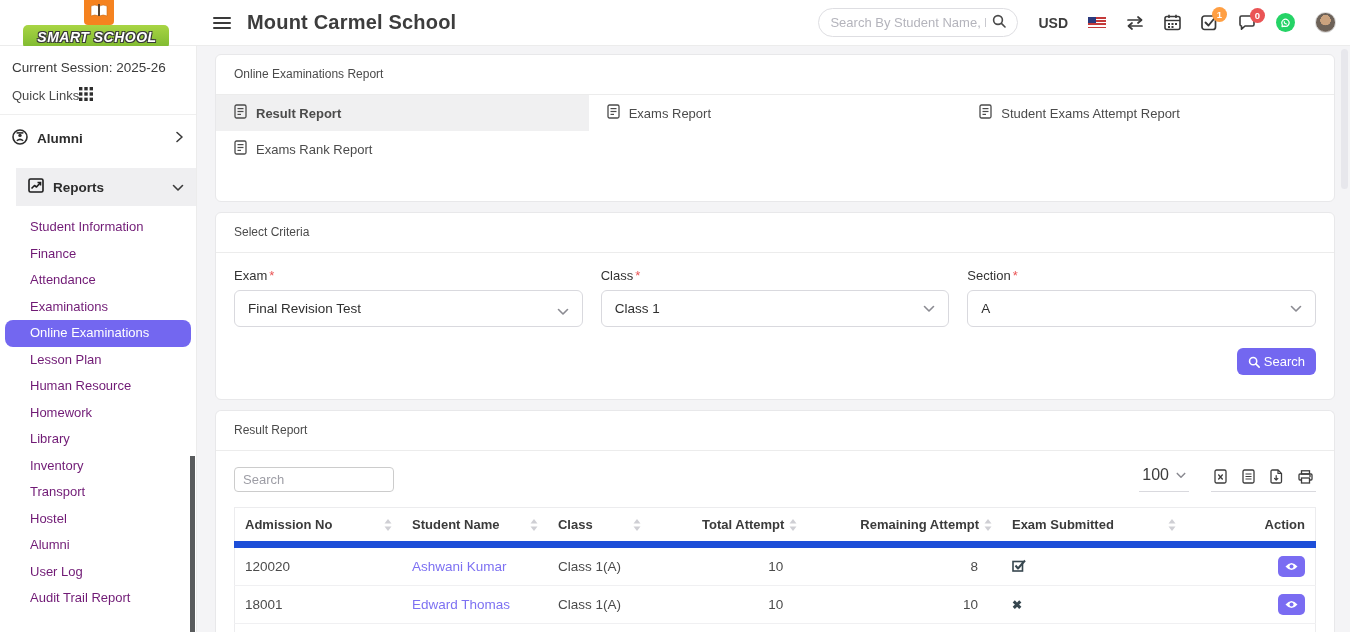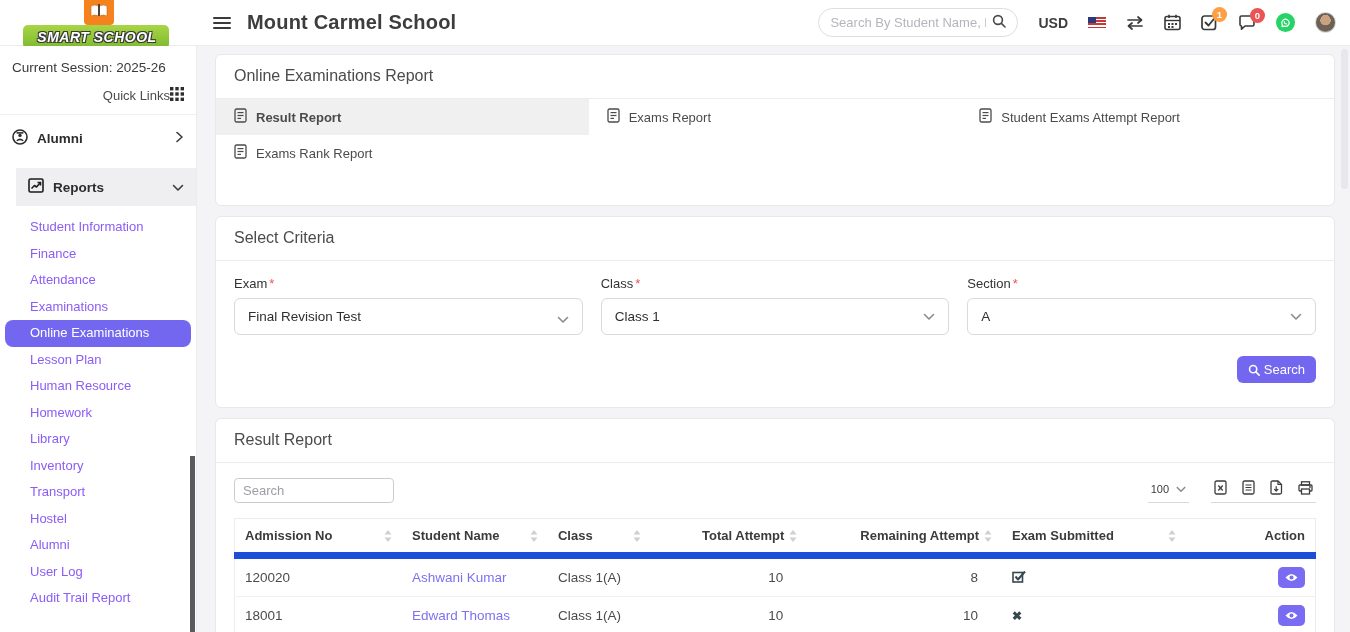--- a/index.html
+++ b/index.html
@@ -29,33 +29,33 @@
   .badge.red { background: #ea5455; }
   .wa-circle { width: 19px; height: 19px; border-radius: 50%; background: #25d366; display: flex; align-items: center; justify-content: center; cursor: pointer; }
   .avatar { width: 21px; height: 21px; border-radius: 50%; background: radial-gradient(circle at 50% 38%, #caa27e 0 34%, #6d6258 35% 70%, #8d8178 71%); border: 1px solid #d8d8d8; cursor: pointer; }
 
   
   .body-row { flex: 1; display: flex; min-height: 0; }
 
   
   .sidebar { width: 197px; flex-shrink: 0; background: #fff; border-right: 1px solid #ececec; position: relative; padding-top: 5px; overflow: hidden; }
   .session { padding: 9px 12px 4px; font-size: 13.5px; color: #3a3a3a; }
-  .quick-links { display: flex; align-items: center; justify-content: flex-end; padding: 8px 12px 10px; border-bottom: 1px solid #efefef; cursor: pointer; }
+  .quick-links { display: flex; align-items: center; justify-content: flex-start; padding: 8px 12px 10px; border-bottom: 1px solid #efefef; cursor: pointer; }
   .side-section { display: flex; align-items: center; gap: 9px; padding: 10px 12px; font-weight: bold; font-size: 13.5px; color: #2d2d2d; cursor: pointer; margin-top: 4px; }
   .side-section .chev { margin-left: auto; }
   .side-section.active-section { background: #efeff1; margin-top: 10px; margin-left: 16px; }
   .sub-list { padding: 8px 0 2px; }
-  .sub-item { padding: 5px 12px 5px 30px; font-size: 13px; color: #8b5cf6; cursor: pointer; line-height: 16.5px; }
+  .sub-item { padding: 5px 12px 5px 30px; font-size: 13px; color: #701a75; cursor: pointer; line-height: 16.5px; }
   .sub-item.active { background: #7367f0; color: #fff; border-radius: 8px; margin: 0 5px; padding-left: 25px; }
   .sidebar-thumb { position: absolute; right: 1px; top: 410px; width: 5px; height: 176px; background: #595b5d; }
 
   
   .main { flex: 1; background: #f4f4f6; padding: 8px 15px 0 18px; display: flex; flex-direction: column; gap: 10px; min-width: 0; overflow: hidden; }
   .card { background: #fff; border: 1px solid #e8e8ea; border-radius: 6px; }
-  .card-title { padding: 12px 18px 13px; font-size: 16px; color: #4b4b4b; border-bottom: 1px solid #ececec; }
+  .card-title { padding: 12px 18px 13px; font-size: 12px; color: #4b4b4b; border-bottom: 1px solid #ececec; }
 
   
   .tab-grid { display: grid; grid-template-columns: 1fr 1fr 1fr; padding-bottom: 34px; }
   .tab { display: flex; align-items: center; gap: 9px; padding: 9px 18px; cursor: pointer; color: #4b4b4b; }
   .tab.active { background: #f0f0f1; font-weight: bold; }
 
   
   .criteria-body { padding: 15px 18px 24px; }
   .fields { display: grid; grid-template-columns: 1fr 1fr 1fr; gap: 18px; }
   .field-label { display: block; margin-bottom: 7px; font-size: 13px; color: #333; }
@@ -64,21 +64,21 @@
   .search-row { display: flex; justify-content: flex-end; margin-top: 21px; }
   .btn-search { background: #7367f0; color: #fff; border: none; border-radius: 6px; padding: 6px 11px; font-size: 13px; display: flex; align-items: center; gap: 4px; cursor: pointer; font-family: inherit; }
 
   
   .result-card { flex: 1; border-bottom: none; border-bottom-left-radius: 0; border-bottom-right-radius: 0; overflow: hidden; }
   .result-body { padding: 15px 18px 0; }
   .toolbar { display: flex; justify-content: space-between; align-items: flex-end; margin-bottom: 15px; }
   .table-search { width: 160px; height: 25px; border: 1px solid #ccc; border-radius: 4px; padding: 0 8px; font-size: 13px; color: #555; outline: none; font-family: inherit; }
   .table-search::placeholder { color: #9d9da5; }
   .right-tools { display: flex; align-items: flex-end; gap: 22px; }
-  .page-size { display: flex; align-items: center; gap: 7px; padding: 0 3px 7px; border-bottom: 1px solid #d9d9de; font-size: 11px; color: #3c3c3c; cursor: pointer; }
+  .page-size { display: flex; align-items: center; gap: 7px; padding: 0 3px 7px; border-bottom: 1px solid #d9d9de; font-size: 16px; color: #3c3c3c; cursor: pointer; }
   .export-group { display: flex; align-items: center; gap: 15px; padding: 0 3px 7px; border-bottom: 1px solid #d9d9de; }
   .export-group > span { cursor: pointer; display: flex; }
 
   table { width: 100%; border-collapse: collapse; border: 1px solid #ececee; }
   th { padding: 9px 10px; border-bottom: 7px solid #1d4ed8; font-size: 13px; color: #3b3b3b; }
   th .th-inner { display: flex; align-items: center; font-weight: bold; }
   th .th-inner.left { justify-content: space-between; }
   th .th-inner.right { justify-content: flex-end; gap: 5px; }
   td { padding: 8px 10px; font-size: 13.5px; color: #4b4b4b; border-bottom: 1px solid #f0f0f2; }
   td.num { text-align: right; padding-right: 24px; }

